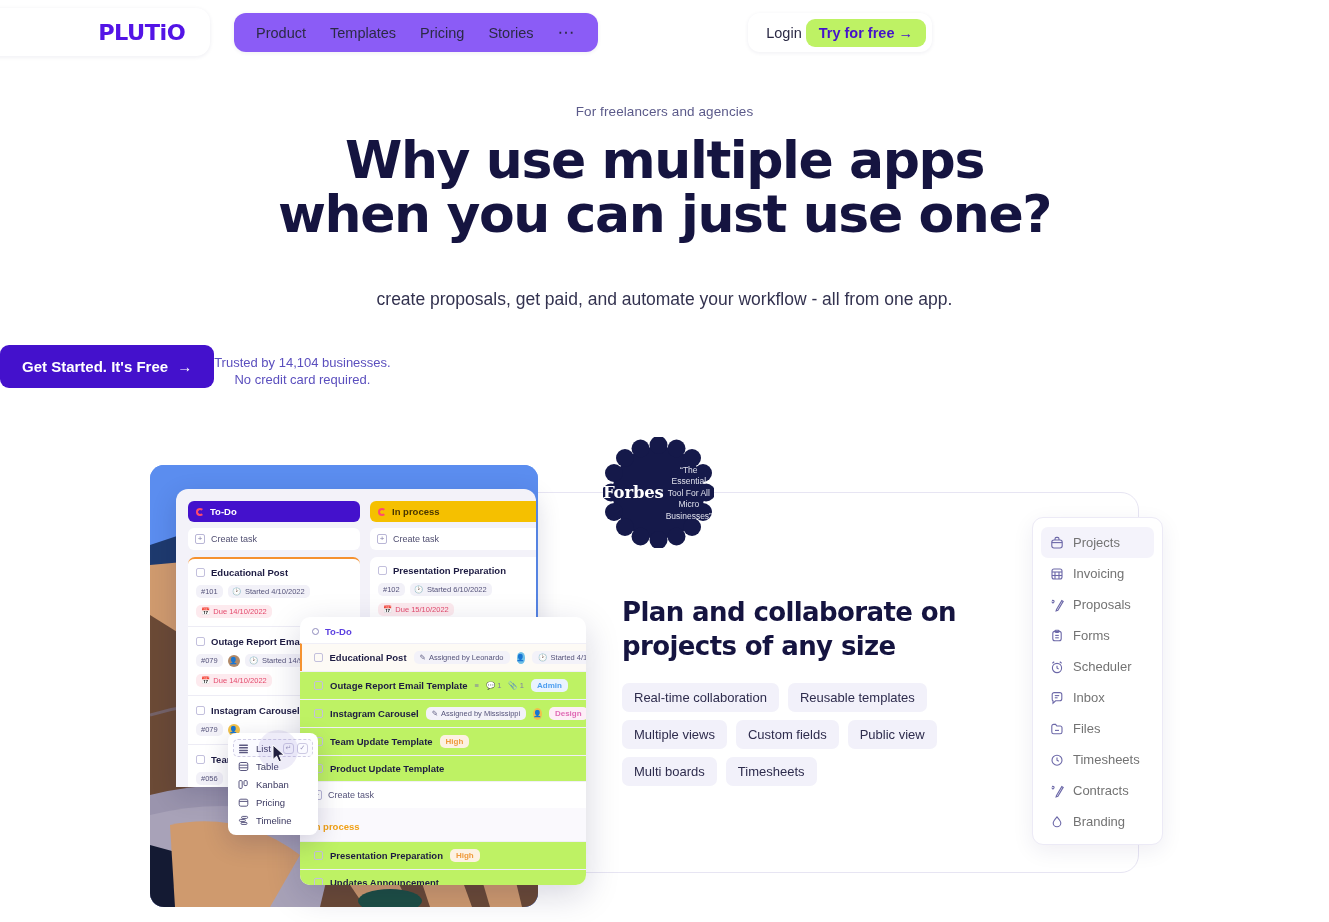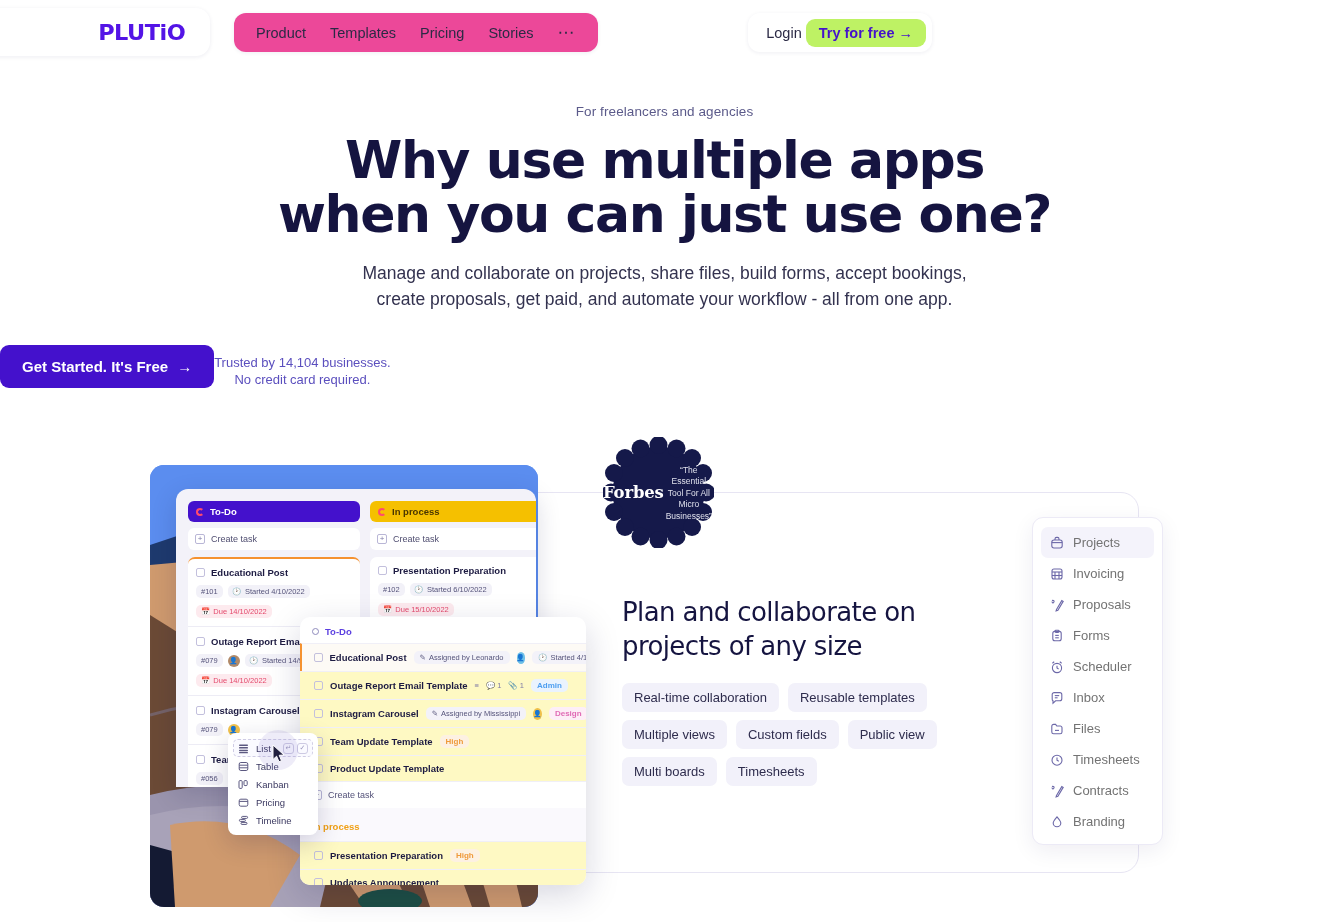--- a/index.html
+++ b/index.html
@@ -23,21 +23,21 @@
     display: flex; align-items: center; justify-content: flex-end;
     padding-right: 26px;
   }
   .logo-text {
     font-size: 22px; font-weight: 800; color: #5314e6;
     letter-spacing: -.5px; font-family: "DejaVu Sans", sans-serif;
     transform: scaleX(1.02);
   }
   .nav-pill {
     position: absolute; left: 234px; top: 13px; height: 39px;
-    background: #ec4899; border-radius: 12px;
+    background: #8b5cf6; border-radius: 12px;
     box-shadow: 0 1px 4px rgba(30,25,90,.07);
     display: flex; align-items: center; gap: 24px; padding: 0 22px;
   }
   .nav-link {
     font-size: 14.5px; color: #2b2a45; font-weight: 500;
     text-decoration: none; white-space: nowrap; cursor: pointer;
   }
   .nav-more { font-size: 17px; color: #2b2a45; letter-spacing: 1px; line-height: 8px; cursor: pointer; }
 
   .auth-pill {
@@ -124,21 +124,21 @@
   .list-panel {
     position: absolute; left: 300px; top: 617px; width: 286px; height: 268px;
     background: #fff; border-radius: 10px; box-shadow: 0 10px 34px rgba(20,16,70,.17);
     overflow: hidden;
   }
   .lp-group { padding: 9px 12px 6px; font-size: 9.5px; font-weight: 700; color: #5b3fe0;
     display: flex; align-items: center; gap: 6px; }
   .ring { width: 7px; height: 7px; border: 1.3px solid #8f8bbd; border-radius: 50%; }
   .lp-group.amber { color: #f0a117; background: #faf9fd; padding-top: 13px; padding-bottom: 9px; }
   .lp-row { display: flex; align-items: center; gap: 7px; padding: 7px 12px 7px 14px;
-    border-top: 1px solid #f0eff7; background: #fef9c3; }
+    border-top: 1px solid #f0eff7; background: #bef264; }
   .lp-row.first { background: #fdfaf5; border-left: 2.5px solid #f59230; padding-left: 11.5px; }
   .lp-t { font-size: 9.5px; font-weight: 700; color: #1d1b42; white-space: nowrap; }
   .lp-chip { background: #f3f2f9; border-radius: 5px; padding: 2px 6px; font-size: 7.5px; color: #55537a;
     display: flex; align-items: center; gap: 3px; white-space: nowrap; }
   .tag { font-size: 8px; font-weight: 600; border-radius: 5px; padding: 2px 6px; }
   .tag.admin { color: #4e9ef0; background: #eaf3fe; }
   .tag.design { color: #e06bb5; background: #fdeef7; }
   .tag.high { color: #ef9a3c; background: #fdf1e2; }
   .mini { font-size: 7.5px; color: #7d7aa5; display: flex; align-items: center; gap: 2px; }
   .lp-create { display: flex; align-items: center; gap: 6px; padding: 8px 12px;
@@ -163,21 +163,21 @@
 
   
   .forbes { position: absolute; left: 603px; top: 437px; width: 111px; height: 111px; }
   .forbes-inner { position: absolute; inset: 0; display: flex; flex-direction: row;
     align-items: center; justify-content: center; color: #fff; text-align: center; }
   .forbes-name { font-family: "DejaVu Serif", serif; font-size: 16.5px; font-weight: 700; letter-spacing: -.2px; }
   .forbes-quote { margin-top: 2px; font-size: 8.5px; line-height: 11.5px; color: #dfe0ec; width: 86px; }
 
   
   .plan-h2 { position: absolute; left: 622px; top: 595px; width: 400px;
-    font-size: 26px; line-height: 34px; font-weight: 400; color: #151440;
+    font-size: 26px; line-height: 34px; font-weight: 700; color: #151440;
     letter-spacing: -.6px; font-family: "DejaVu Sans", sans-serif; }
   .tags { position: absolute; left: 622px; top: 683px; width: 400px;
     display: flex; flex-wrap: wrap; gap: 8px 9px; }
   .ftag { background: #f2f1fa; border-radius: 7px; padding: 7px 12px;
     font-size: 13px; color: #2e2c4d; white-space: nowrap; }
 
   
   .app-sidebar {
     position: absolute; left: 1032px; top: 517px; width: 131px; height: 328px;
     background: #fff; border: 1px solid #eceaf6; border-radius: 11px;
@@ -211,21 +211,21 @@
   </div>
 </div>
 
 <div class="hero">
   <div class="eyebrow">For freelancers and agencies</div>
   <h1 class="hero-h1">
     <span>Why use multiple apps</span><br>
     <span>when you can just use one?</span>
   </h1>
   <p class="hero-sub">
-    <span>Manage and collaborate on projects, share files, build forms, accept bookings,</span><br>
+    <br>
     <span>create proposals, get paid, and automate your workflow - all from one app.</span>
   </p>
   <div class="cta-wrap">
     <button class="cta-btn">
       <span>Get Started. It's Free</span>
       <span>→</span>
     </button>
     <div class="trust">
       <span>Trusted by 14,104 businesses.</span><br>
       <span>No credit card required.</span>

